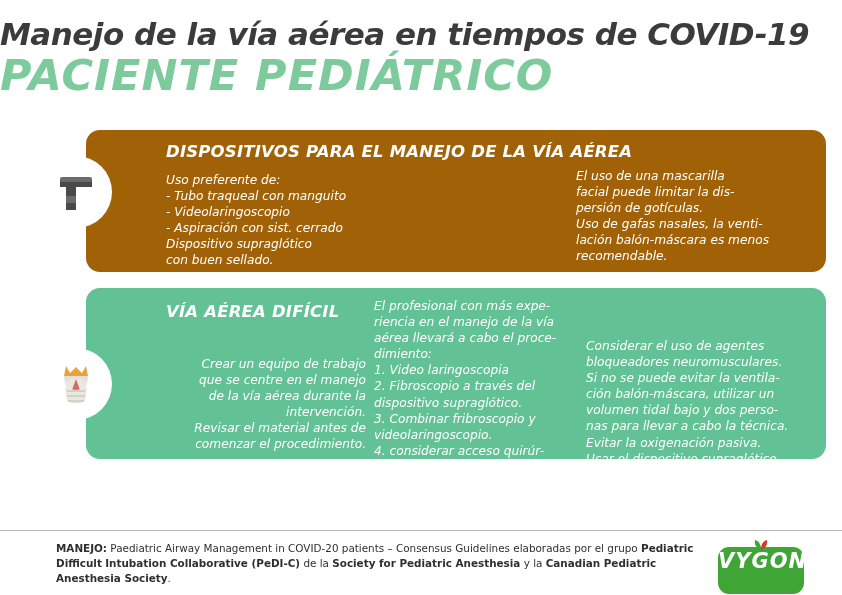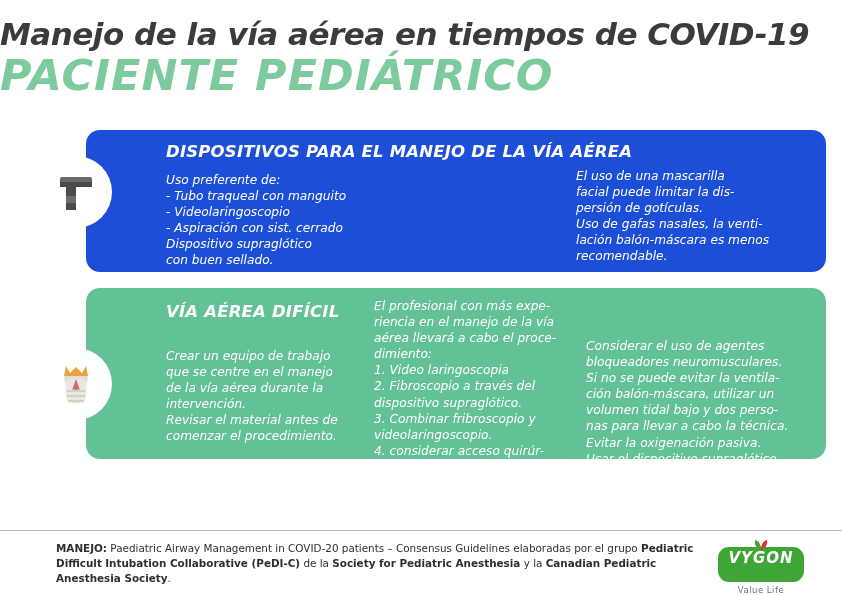--- a/index.html
+++ b/index.html
@@ -50,21 +50,21 @@
   .panel {
     position: absolute;
     border-radius: 14px;
     color: #ffffff;
   }
   .panel-1 {
     top: 130px;
     left: 86px;
     width: 740px;
     height: 142px;
-    background: #1d4ed8;
+    background: #a16207;
   }
   .panel-2 {
     top: 288px;
     left: 86px;
     width: 740px;
     height: 171px;
     background: #62c195;
   }
 
   .panel-heading {
@@ -89,21 +89,21 @@
     color: #ffffff;
     white-space: pre-line;
   }
 
   
   .p1c1 { top: 42px; left: 80px;  width: 190px; }
   .p1c2 { top: 38px; left: 284px; width: 190px; }
   .p1c3 { top: 38px; left: 490px; width: 205px; }
 
   
-  .p2c1 { top: 60px; left: 80px;  width: 200px; }
+  .p2c1 { top: 68px; left: 80px;  width: 200px; text-align: right; }
   .p2c2 { top: 10px; left: 288px; width: 198px; }
   .p2c3 { top: 50px; left: 500px; width: 210px; }
 
   
   .icon-circle {
     position: absolute;
     width: 72px;
     height: 72px;
     border-radius: 50%;
     background: #ffffff;
@@ -144,23 +144,23 @@
     text-align: center;
   }
   .logo-box {
     position: relative;
     background: #3fa535;
     border-radius: 11px;
     color: #ffffff;
     font-family: "DejaVu Sans", sans-serif;
     font-weight: bold;
     font-style: italic;
-    font-size: 15px;
+    font-size: 21px;
     letter-spacing: 1px;
-    padding: 2px 0 15px 0;
+    padding: 2px 0 21px 0;
   }
   .logo-tag {
     margin-top: 3px;
     font-family: "DejaVu Sans", sans-serif;
     font-size: 8.5px;
     color: #6f6f6f;
     letter-spacing: 0.5px;
   }
   .logo-leaf {
     position: absolute;

